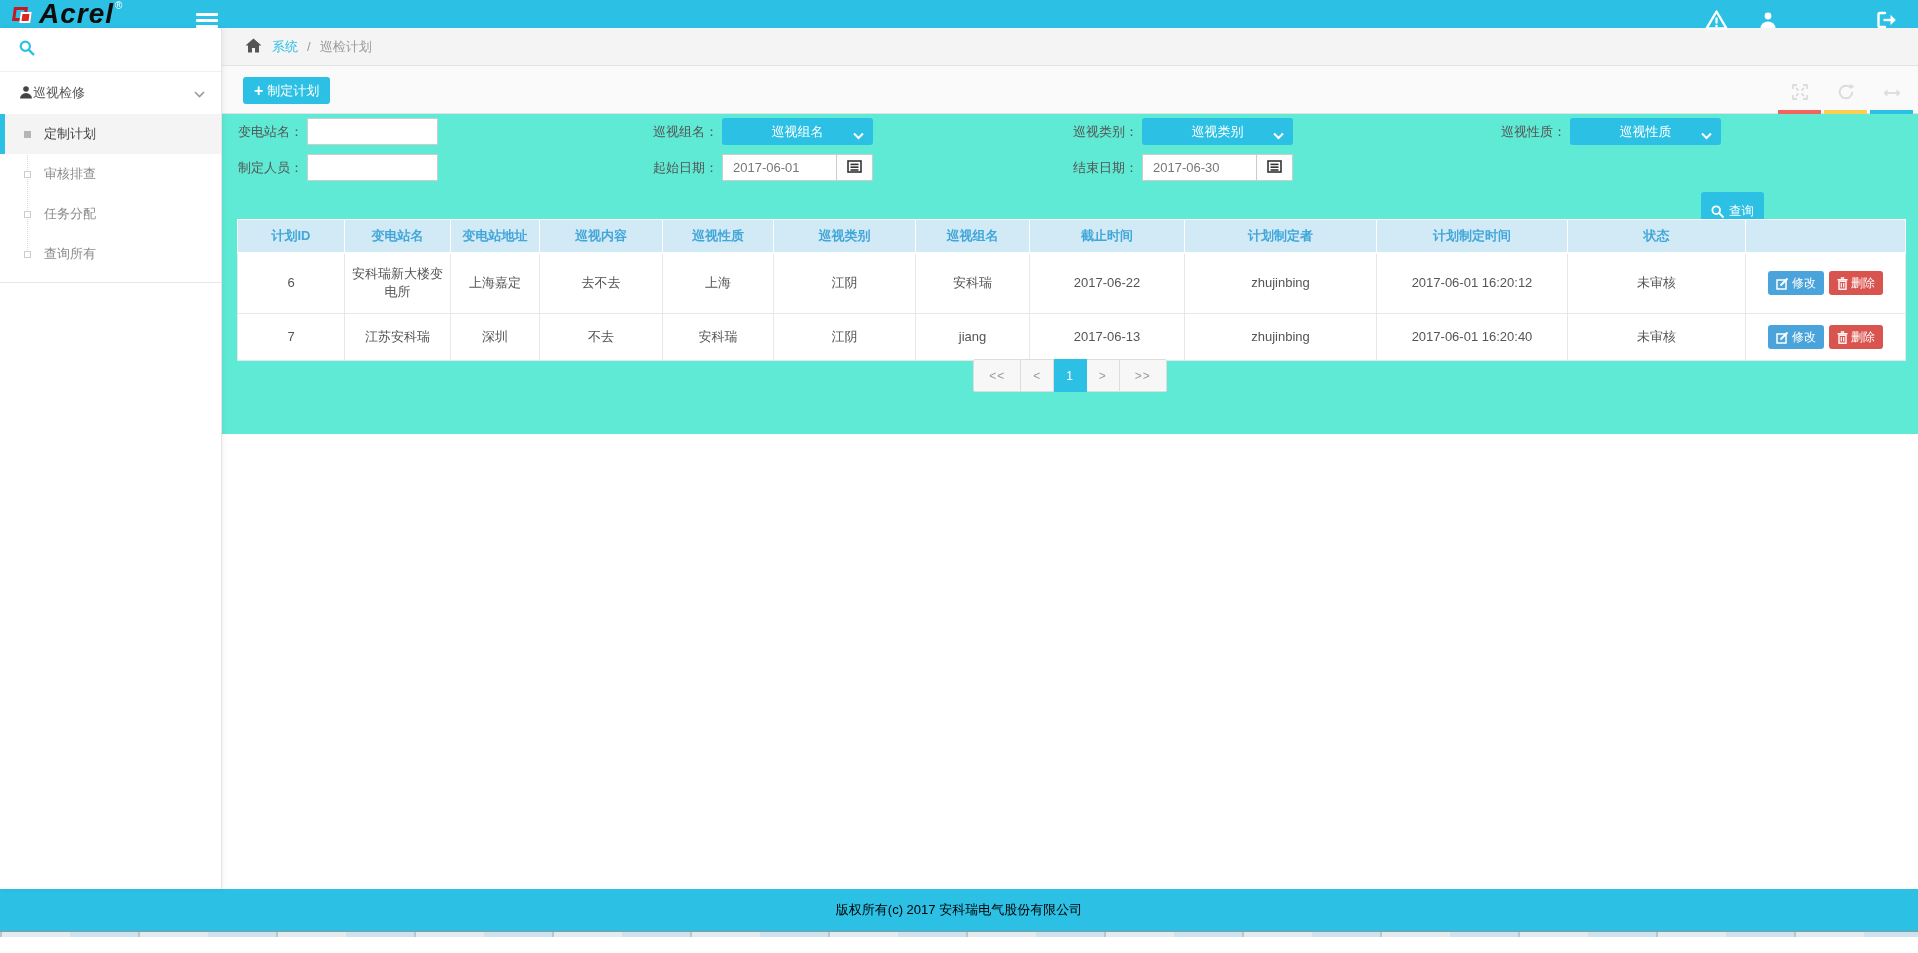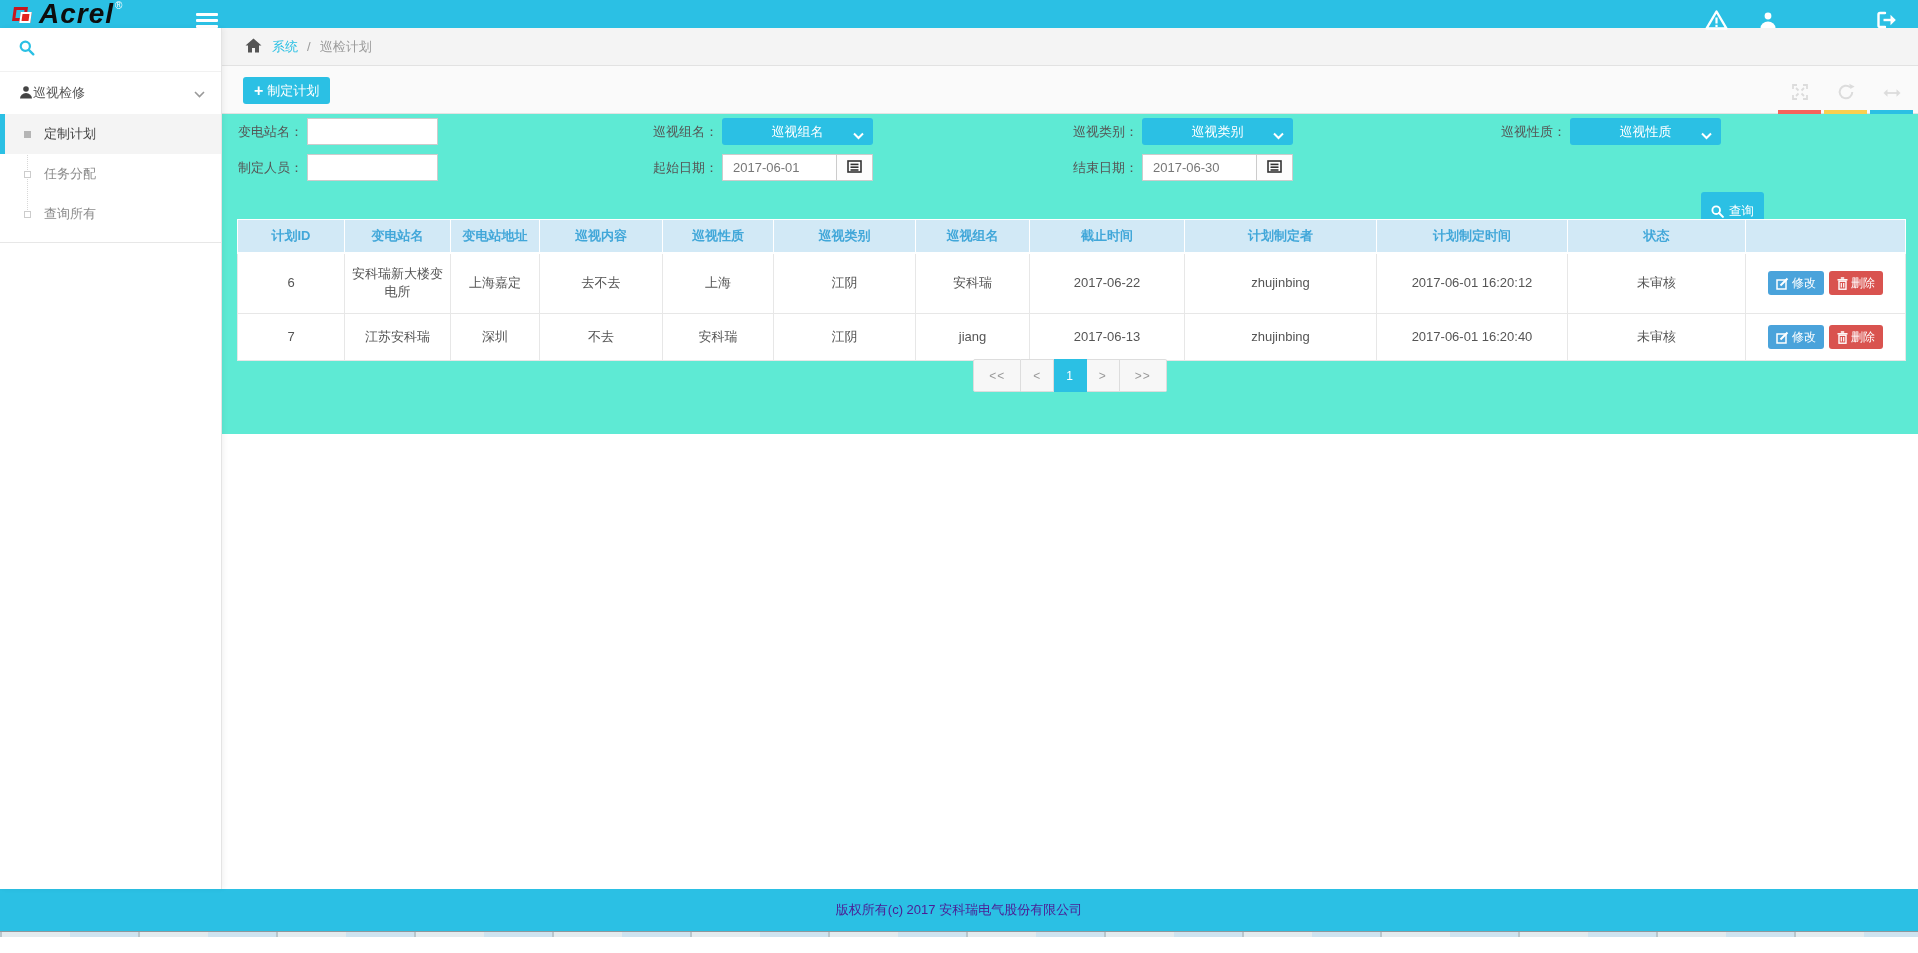--- a/index.html
+++ b/index.html
@@ -75,21 +75,21 @@
   .btn-del{background:var(--delete);}
   .btn-edit svg,.btn-del svg{margin-right:3px;}
   
   .pagination{position:absolute;left:0;right:0;top:245px;display:flex;justify-content:center;}
   .page-btn{min-width:31px;height:33px;padding:0 12px;background:#f7f7f7;border:1px solid #ddd;border-left:none;color:#9a9a9a;font-size:12px;display:flex;align-items:center;justify-content:center;cursor:pointer;letter-spacing:1px;}
   .page-btn.first{border-left:1px solid #ddd;border-radius:2px 0 0 2px;padding:0 15px;}
   .page-btn.last{border-radius:0 2px 2px 0;padding:0 15px;}
   .page-btn.active{background:var(--accent);border-color:var(--accent);color:#fff;}
   .filler{flex:1;background:#fff;}
   
-  .footer{height:42px;background:var(--accent);display:flex;align-items:center;justify-content:center;color:#4c1d95;font-size:13px;}
+  .footer{height:42px;background:var(--accent);display:flex;align-items:center;justify-content:center;color:#000000;font-size:13px;}
   .bottom-strip{height:6px;border-top:1px solid #8f979c;background:repeating-linear-gradient(90deg,#b9c6cc 0 2px,#e4ebee 2px 70px,#cfe3ef 70px 138px);}
 </style>
 </head>
 <body>
 
 <header class="topbar">
   <div class="logo">
     <span class="logo-mark">
         <i class="sq1"></i>
         <i class="sq2"></i>
@@ -152,20 +152,24 @@
       <span class="chevron">
         <svg width="11" height="7" viewBox="0 0 11 7">
             <polyline points="1,1 5.5,5.5 10,1" fill="none" stroke="#999" stroke-width="1.6"></polyline>
           </svg>
       </span>
     </div>
     <ul class="submenu">
       <li class="active">
         <span class="bullet"></span>
         <span>定制计划</span>
+      </li>
+      <li>
+        <span class="bullet"></span>
+        <span>审核排查</span>
       </li>
       <li>
         <span class="bullet"></span>
         <span>任务分配</span>
       </li>
       <li>
         <span class="bullet"></span>
         <span>查询所有</span>
       </li>
     </ul>

